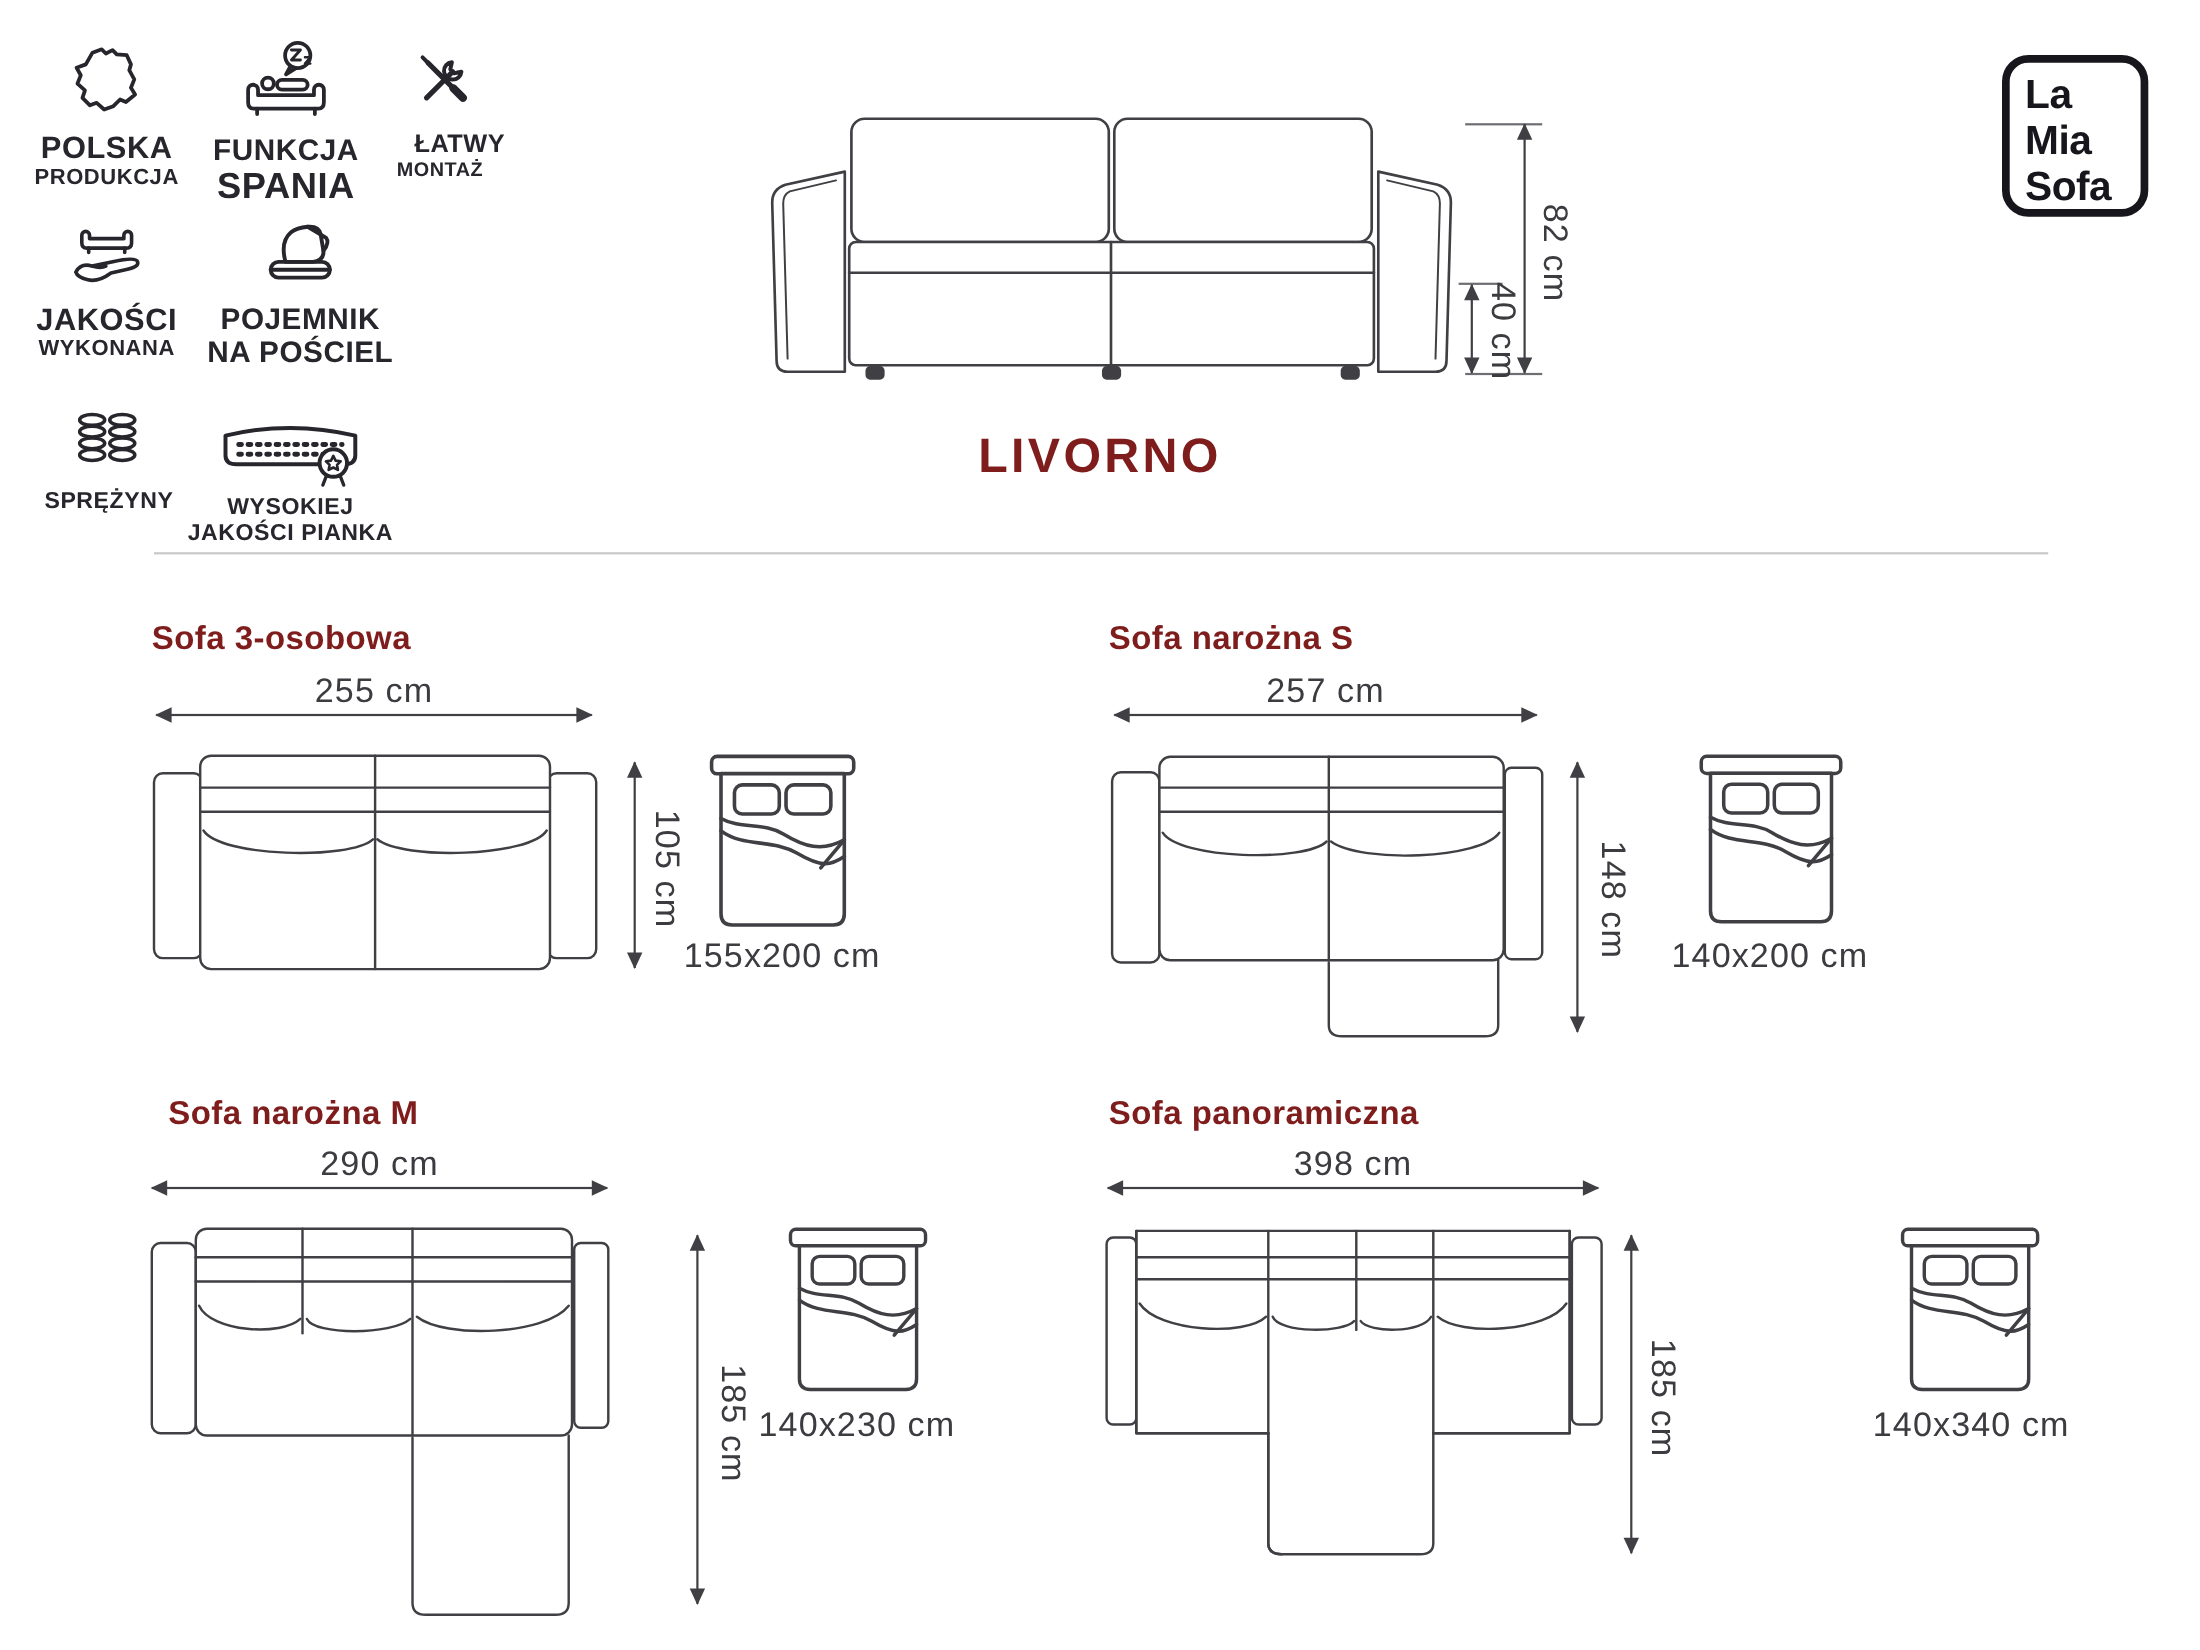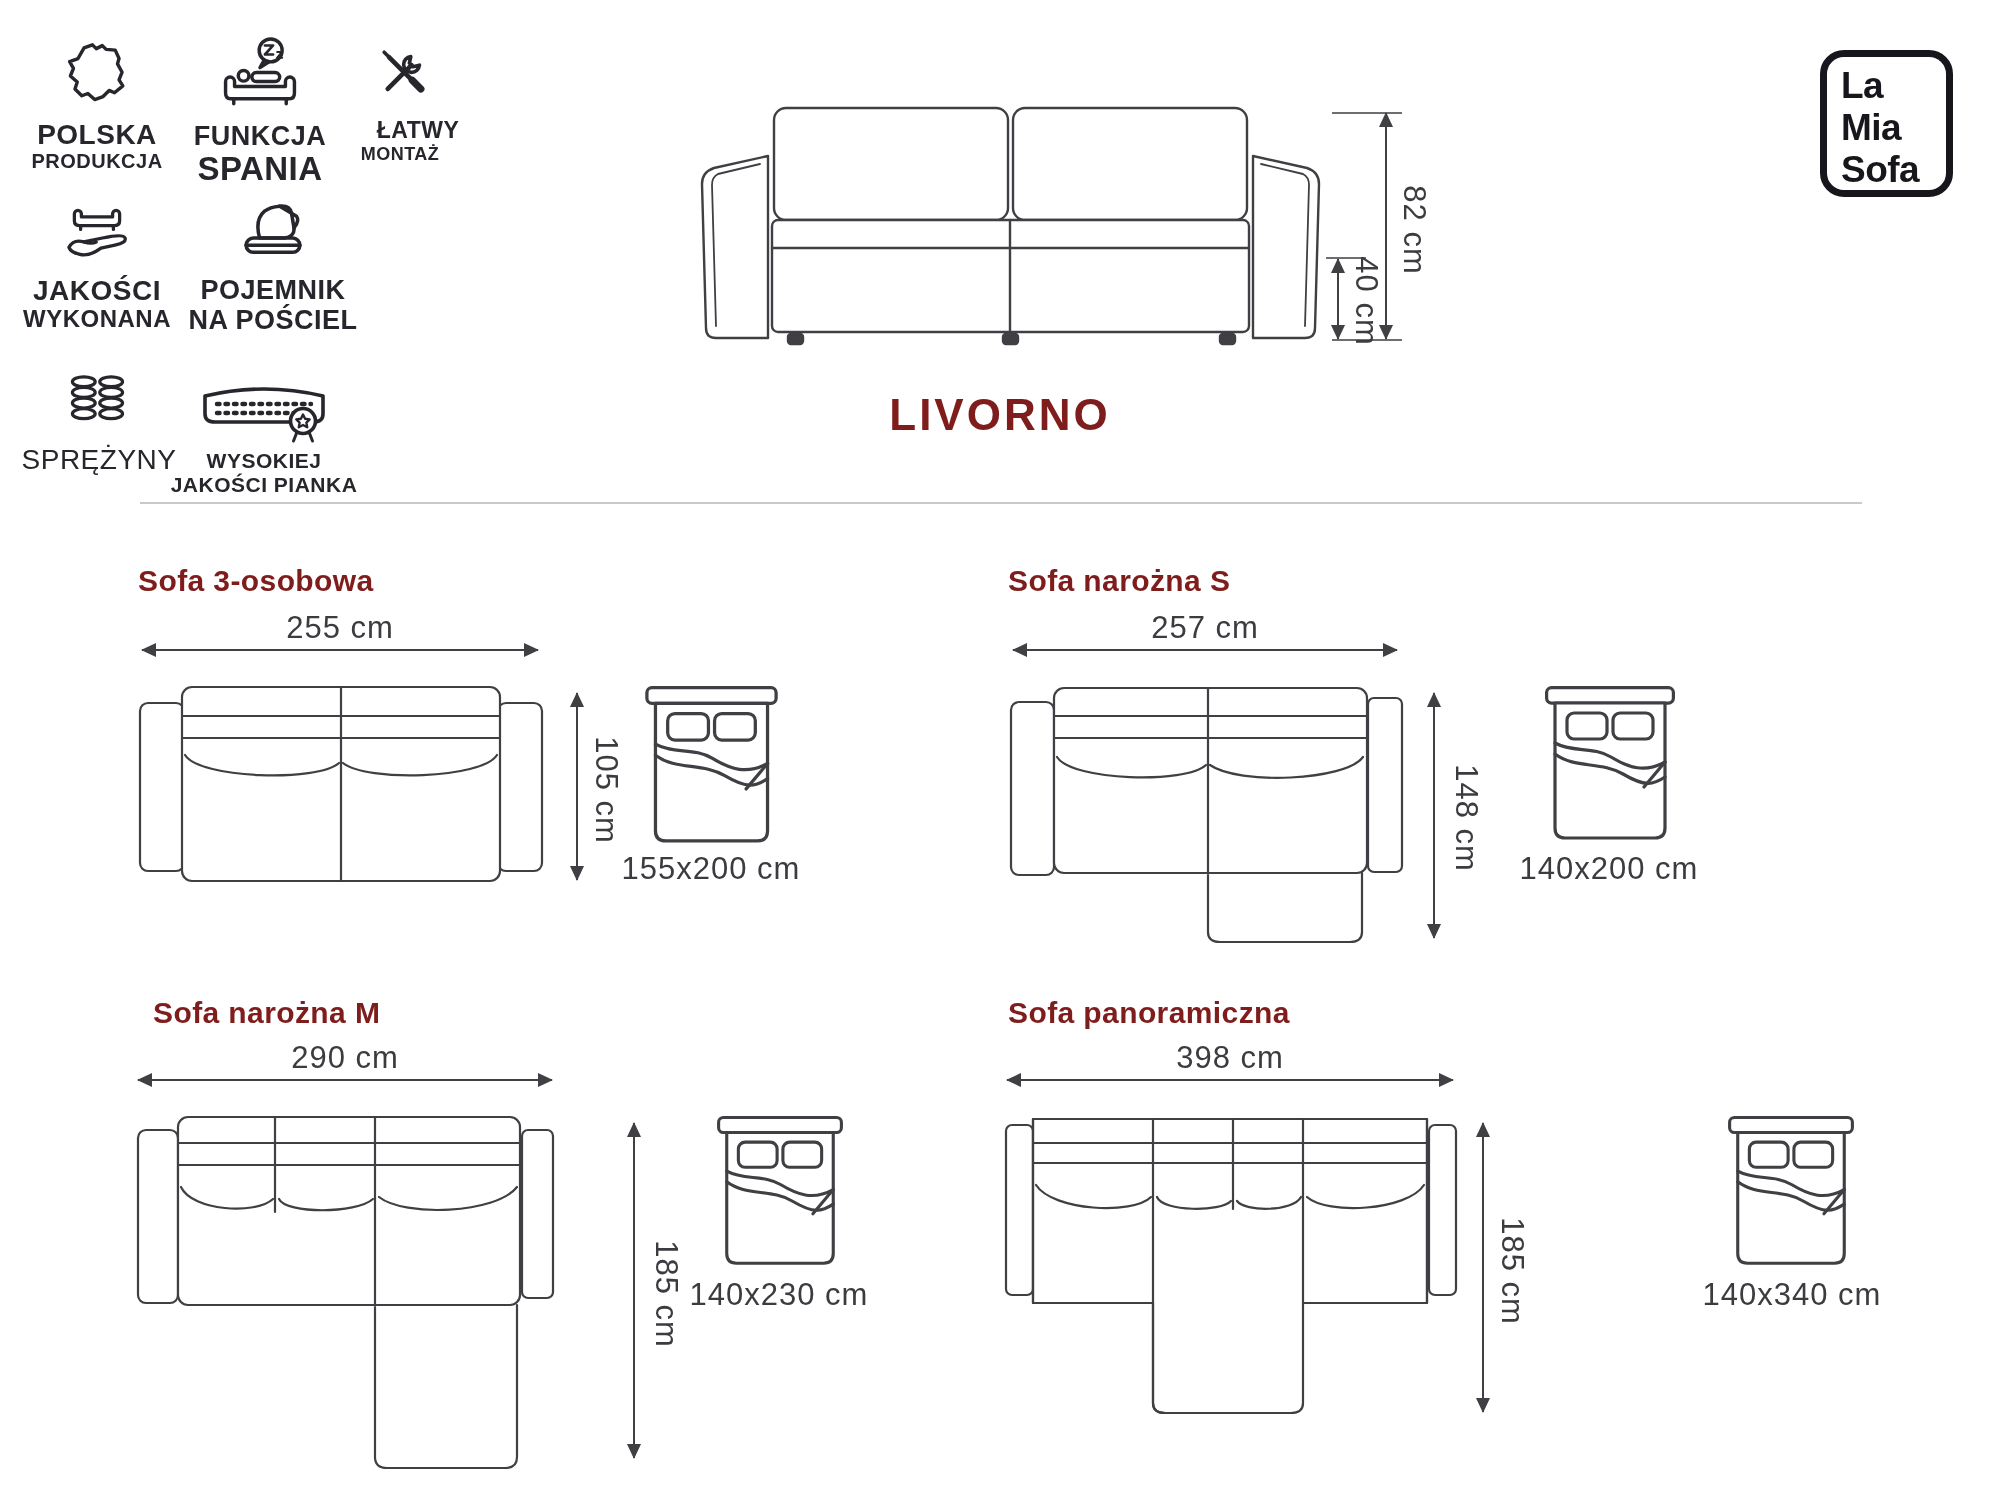--- a/index.html
+++ b/index.html
@@ -11,24 +11,24 @@
   .feature{position:absolute;display:flex;flex-direction:column;align-items:center;text-align:center;}
   .feature svg{display:block;}
   .f-l1,.f-l2{line-height:1.12;color:#26262c;letter-spacing:.5px;white-space:nowrap;}
   .f1 .f-l1{font-size:28px;font-weight:800;margin-top:5px;}
   .f1 .f-l2{font-size:20px;font-weight:600;}
   .f2 .f-l1{font-size:27px;font-weight:700;margin-top:5px;}
   .f2 .f-l2{font-size:33px;font-weight:800;}
   .f3 .f-l1{font-size:23px;font-weight:800;margin-top:6px;margin-left:36px;}
   .f3 .f-l2{font-size:18px;font-weight:800;}
   .f4 .f-l1{font-size:28px;font-weight:800;margin-top:5px;}
-  .f4 .f-l2{font-size:24px;font-weight:600;}
+  .f4 .f-l2{font-size:20px;font-weight:600;}
   .f5 .f-l1{font-size:27px;font-weight:800;margin-top:5px;}
   .f5 .f-l2{font-size:27px;font-weight:800;}
-  .f6 .f-l1{font-size:28px;font-weight:400;margin-top:6px;}
+  .f6 .f-l1{font-size:21px;font-weight:700;margin-top:6px;}
   .f7 .f-l1{font-size:21px;font-weight:800;margin-top:5px;}
   .f7 .f-l2{font-size:21px;font-weight:800;}
   
   .product-title{position:absolute;left:800px;top:390px;width:400px;text-align:center;
     font-size:44px;font-weight:700;letter-spacing:3px;color:#7f1d1d;}
   .variant-title{position:absolute;font-size:30px;font-weight:700;color:#7f1d1d;letter-spacing:.4px;}
   .dim-label{position:absolute;font-size:31px;font-weight:400;color:#3b3b40;text-align:center;
     width:200px;letter-spacing:1px;white-space:nowrap;}
   .dim-label.rot{width:160px;transform:rotate(90deg);}
   .divider{position:absolute;left:140px;top:502px;width:1722px;height:2px;background:#c9c9c9;}

